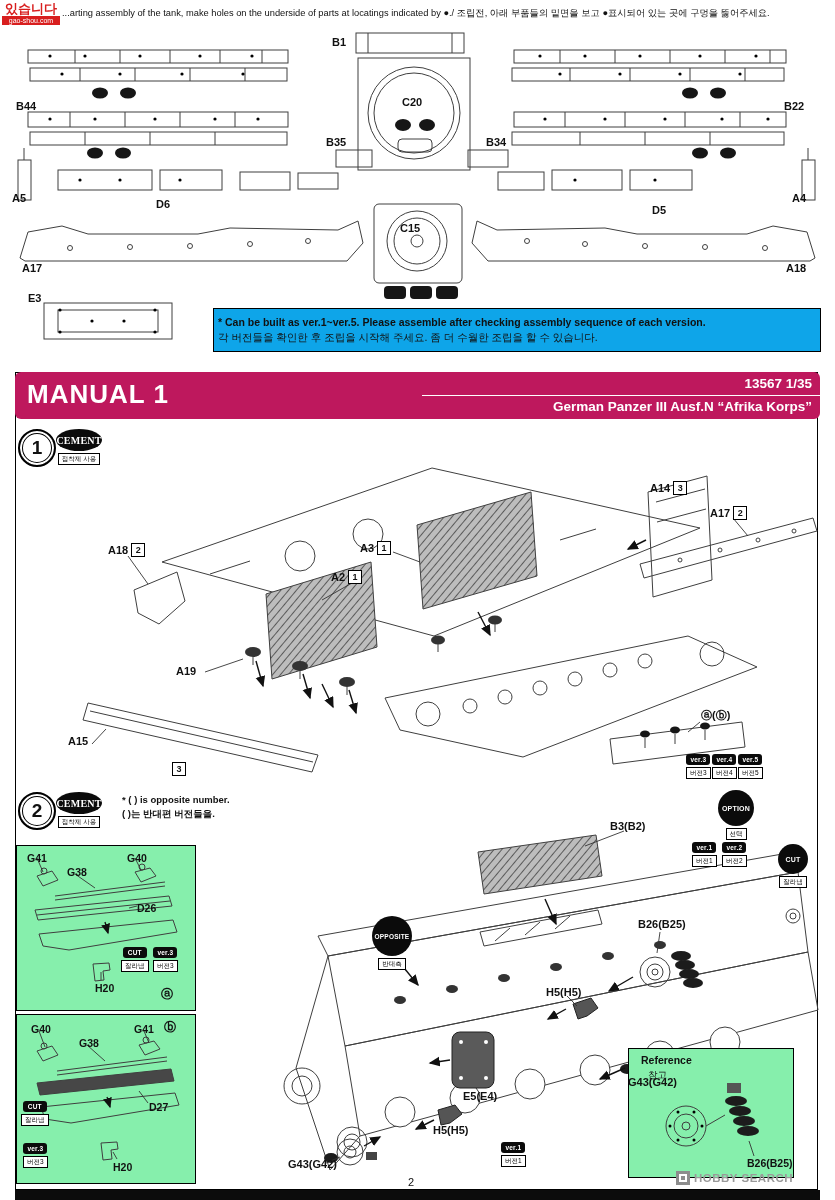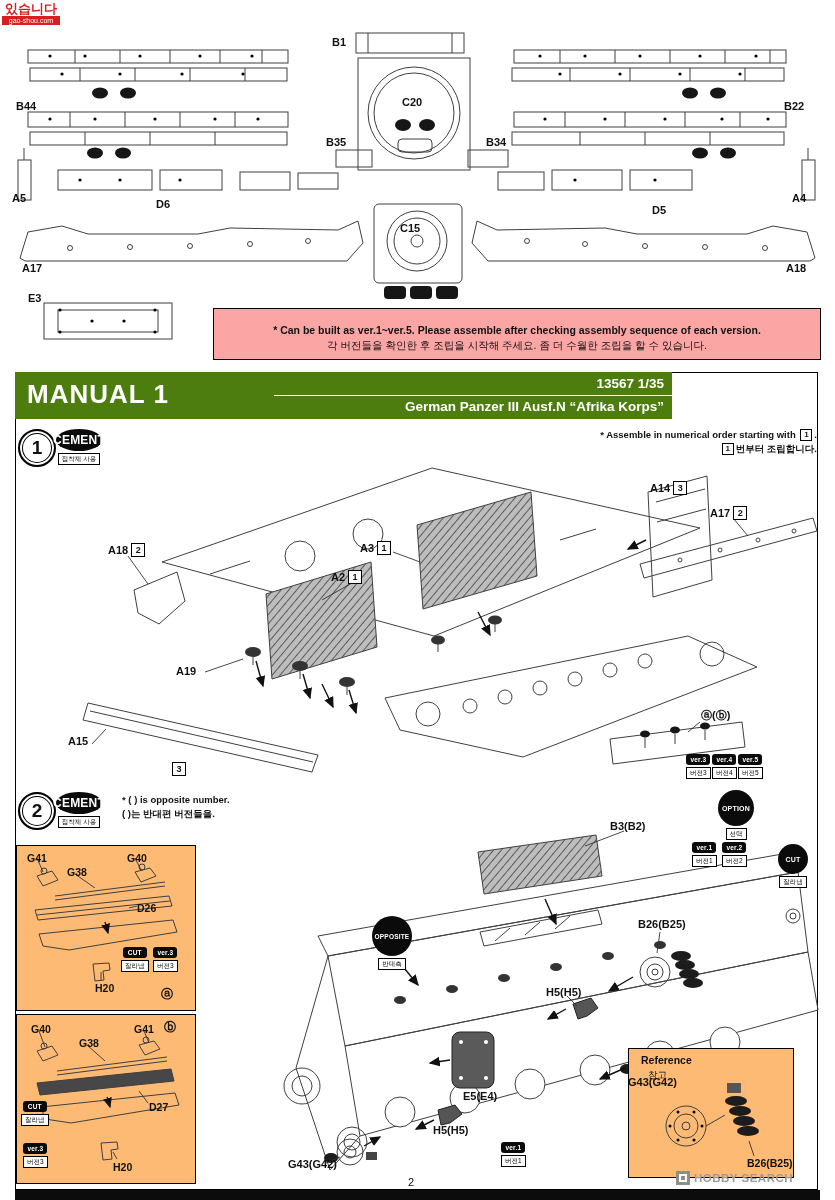--- a/index.html
+++ b/index.html
@@ -20,58 +20,58 @@
 
   
   .tlabel,.plabel { position:absolute; font-size:11px; font-weight:bold; white-space:nowrap; z-index:4; }
   .plabel-sm { position:absolute; font-size:10.5px; font-weight:bold; white-space:nowrap; z-index:4; }
   .seqbox { display:inline-block; width:12px; height:12px; border:1.2px solid #000; font-size:9px;
     line-height:12px; text-align:center; margin-left:3px; font-weight:bold; background:#fff; vertical-align:1px; }
   .seqbox.sm { width:10px; height:10px; line-height:10px; font-size:8px; margin:0 2px; }
 
   
   .version-note { position:absolute; left:213px; top:308px; width:598px; border:1.3px solid #000;
-    background:#fca5a5; text-align:center; padding:15px 4px 6px; z-index:4; }
+    background:#0ea5e9; text-align:left; padding:7px 4px 6px; z-index:4; }
   .version-note .en { font-size:10.5px; font-weight:bold; }
   .version-note .kr { font-size:10.5px; margin-top:3px; }
 
   
-  .banner { position:absolute; left:15px; top:372px; width:657px; height:47px; background:#4d7c0f;
-    color:#fff; z-index:5; }
+  .banner { position:absolute; left:15px; top:372px; width:805px; height:47px; background:#be185d;
+    color:#fff; z-index:5;border-radius:6px; }
   .banner-title { position:absolute; left:12px; top:7px; font-size:26px; font-weight:bold; letter-spacing:1px; }
   .banner-kitnum { position:absolute; right:8px; top:4px; font-size:13.5px; font-weight:bold; }
   .banner-divider { position:absolute; right:0; top:23px; width:398px; height:1px; background:#fff; }
   .banner-kitname { position:absolute; right:8px; top:27px; font-size:13.5px; font-weight:bold; }
 
   .frame { position:absolute; left:15px; top:372px; width:803px; height:818px; border:1.5px solid #000;
     z-index:0; box-sizing:border-box; }
 
   
   .step-circle { position:absolute; width:34px; height:34px; border:2.5px solid #000; border-radius:50%;
     background:#fff; display:flex; align-items:center; justify-content:center; font-size:19px; font-weight:bold;
     z-index:4; box-shadow: inset 0 0 0 2px #fff, inset 0 0 0 3px #000; }
 
   
   .badge { position:absolute; display:flex; flex-direction:column; align-items:center; gap:2px; z-index:4; }
   .pill { background:#0b0b0b; color:#fff; display:flex; align-items:center; justify-content:center;
     font-weight:bold; letter-spacing:.2px; }
-  .pill.ellipse { width:46px; height:22px; border-radius:50%; font-size:12px; }
+  .pill.ellipse { width:46px; height:22px; border-radius:50%; font-size:10px;font-family:Liberation Serif, serif; }
   .pill.c30 { width:30px; height:30px; border-radius:50%; font-size:7px; }
   .pill.c36 { width:36px; height:36px; border-radius:50%; font-size:7px; }
   .pill.c40 { width:40px; height:40px; border-radius:50%; font-size:6.5px; }
   .pill.rectpill { border-radius:3px; font-size:6.5px; height:11px; padding:0 4px; min-width:16px; }
   .kbox { border:1px solid #000; background:#fff; color:#000; font-size:6.5px; line-height:1.25;
     padding:1px 3px; white-space:nowrap; text-align:center; }
 
   .s1note { position:absolute; left:585px; top:428px; width:232px; text-align:right; font-size:9.5px;
     font-weight:bold; z-index:4; line-height:1.5; }
   .s2note { position:absolute; left:122px; top:793px; font-size:9.5px; font-weight:bold; z-index:4; line-height:1.5; }
 
   
-  .sub-box { position:absolute; border:1.3px solid #000; background:#fdba74; z-index:2; box-sizing:border-box; }
+  .sub-box { position:absolute; border:1.3px solid #000; background:#86efac; z-index:2; box-sizing:border-box; }
   .sub-box svg { position:absolute; left:0; top:0; }
   .tag-circ { position:absolute; font-size:12px; font-weight:bold; z-index:4; }
 
   .ref-title { position:absolute; left:12px; top:5px; font-size:10.5px; font-weight:bold; z-index:4; }
   .ref-kr { position:absolute; left:19px; top:20px; font-size:9.5px; z-index:4; }
 
   
   .hobby { position:absolute; left:676px; top:1171px; display:flex; align-items:center; gap:4px; z-index:6; }
   .hobby-ico { width:14px; height:14px; background:#8d8d8d; position:relative; display:inline-block; }
   .hobby-ico::after { content:""; position:absolute; inset:3px; border:2px solid #fff; }
@@ -360,20 +360,21 @@
         <line x1="326" y1="1163" x2="340" y2="1157"></line>
         <line x1="700" y1="722" x2="688" y2="732"></line>
       </g>
     </g>
   </svg>
 
   <div class="watermark">
     <div class="wm-name">있습니다</div>
     <div class="wm-url">gao-shou.com</div>
   </div>
+  <div class="header-notice">...arting assembly of the tank, make holes on the underside of parts at locatings indicated by ●./ 조립전, 아래 부품들의 밑면을 보고 ●표시되어 있는 곳에 구멍을 뚫어주세요.</div>
 
   <div class="tlabel" style="left:332px;top:36px">B1</div>
   <div class="tlabel" style="left:16px;top:100px">B44</div>
   <div class="tlabel" style="left:784px;top:100px">B22</div>
   <div class="tlabel" style="left:402px;top:96px">C20</div>
   <div class="tlabel" style="left:326px;top:136px">B35</div>
   <div class="tlabel" style="left:486px;top:136px">B34</div>
   <div class="tlabel" style="left:12px;top:192px">A5</div>
   <div class="tlabel" style="left:156px;top:198px">D6</div>
   <div class="tlabel" style="left:652px;top:204px">D5</div>
@@ -393,29 +394,20 @@
     <div class="banner-title">MANUAL 1</div>
     <div class="banner-kitnum">13567 1/35</div>
     <div class="banner-divider"></div>
     <div class="banner-kitname">German Panzer III Ausf.N “Afrika Korps”</div>
   </div>
 
   <div class="step-circle" style="left:18px;top:429px">1</div>
   <div class="badge" style="left:56px;top:429px">
     <div class="pill ellipse">CEMENT</div>
     <div class="kbox">접착제 사용</div>
-  </div>
-  <div class="s1note">
-    <div>
-      <span>* Assemble in numerical order starting with</span>
-      <span class="seqbox sm">1</span><span>.</span>
-    </div>
-    <div>
-      <span class="seqbox sm">1</span><span>번부터 조립합니다.</span>
-    </div>
   </div>
 
   <div class="plabel" style="left:108px;top:543px"><span>A18</span><span class="seqbox">2</span></div>
   <div class="plabel" style="left:360px;top:541px"><span>A3</span><span class="seqbox">1</span></div>
   <div class="plabel" style="left:331px;top:570px"><span>A2</span><span class="seqbox">1</span></div>
   <div class="plabel" style="left:650px;top:481px"><span>A14</span><span class="seqbox">3</span></div>
   <div class="plabel" style="left:710px;top:506px"><span>A17</span><span class="seqbox">2</span></div>
   <div class="plabel" style="left:176px;top:665px">A19</div>
   <div class="plabel" style="left:68px;top:735px">A15</div>
   <div class="plabel" style="left:172px;top:762px"><span class="seqbox" style="margin-left:0">3</span></div>

